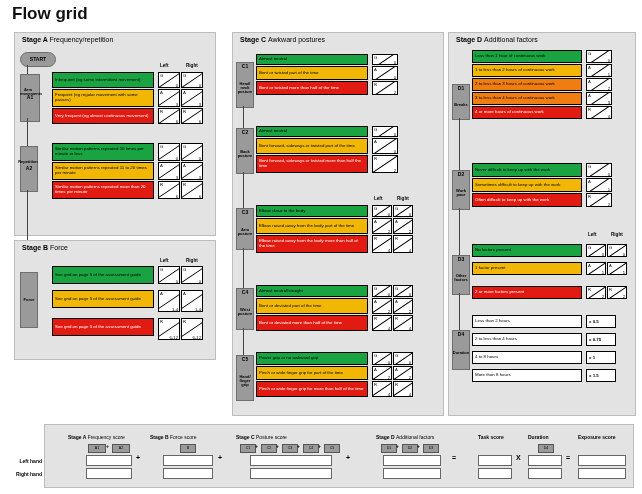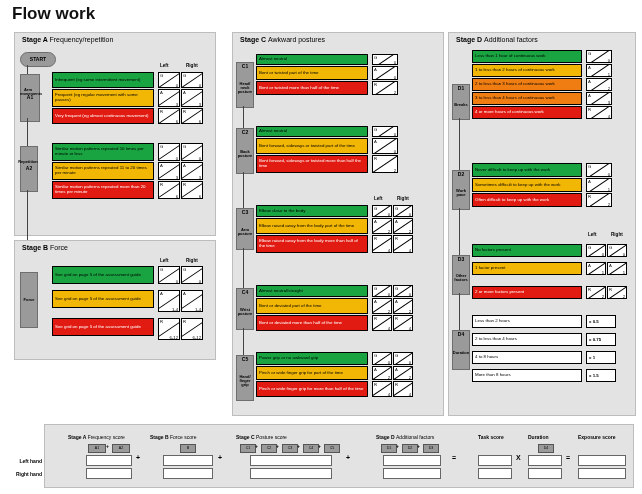--- a/index.html
+++ b/index.html
@@ -87,21 +87,21 @@
   .hand-label{position:absolute;font-size:5px;font-weight:bold;text-align:right;width:40px;}
   .miniblk{position:absolute;background:#9a9a9a;border:1px solid #555;font-size:3.6px;color:#000;text-align:center;line-height:7px;height:7px;}
   .whitebox{position:absolute;background:#fff;border:1px solid #666;height:9px;}
   .op{position:absolute;font-size:7px;font-weight:bold;}
 </style>
 </head>
 <body>
 
 <div id="root">
 
-  <div class="title">Flow work</div>
+  <div class="title">Flow grid</div>
 
   <div class="panel" style="left:14px;top:32px;width:200px;height:202px;"></div>
   <div class="panel-title" style="left:22px;top:36px;">
     <span class="stage">Stage A</span>
     <span class="sub">Frequency/repetition</span>
   </div>
 
   <div class="greybox round" style="left:20px;top:52px;width:34px;height:13px;">START</div>
 
   <div class="stagebox" style="left:20px;top:74px;width:16px;height:44px;padding:1px;">

